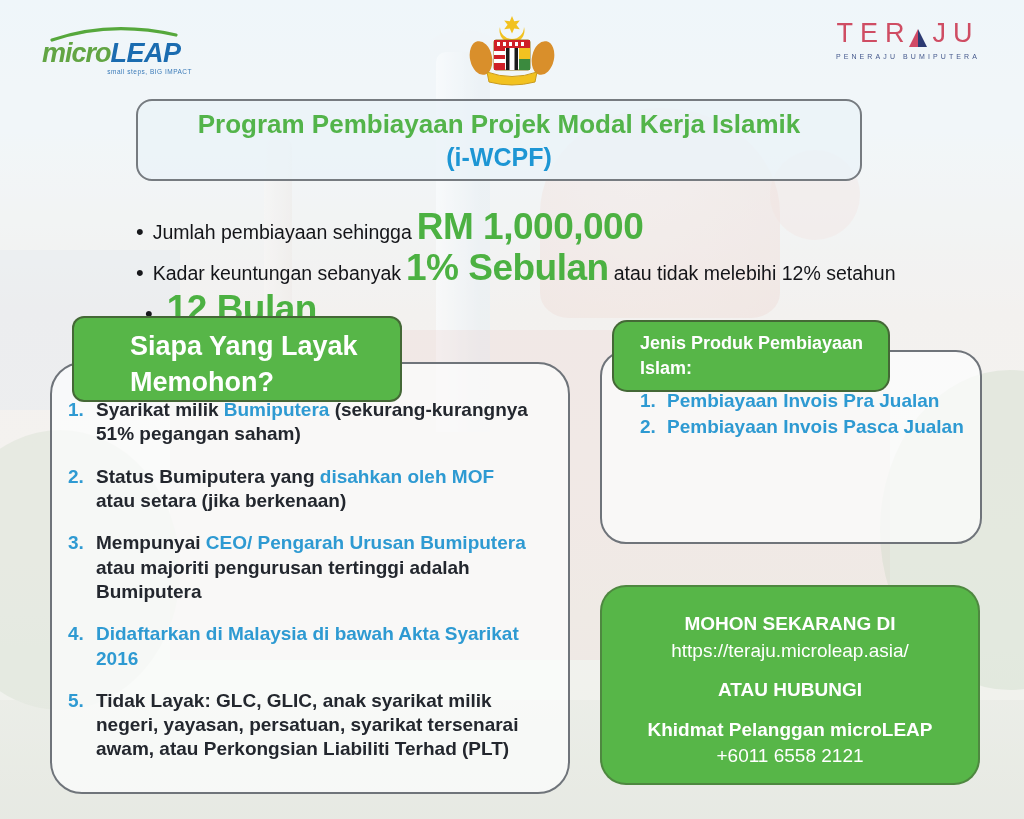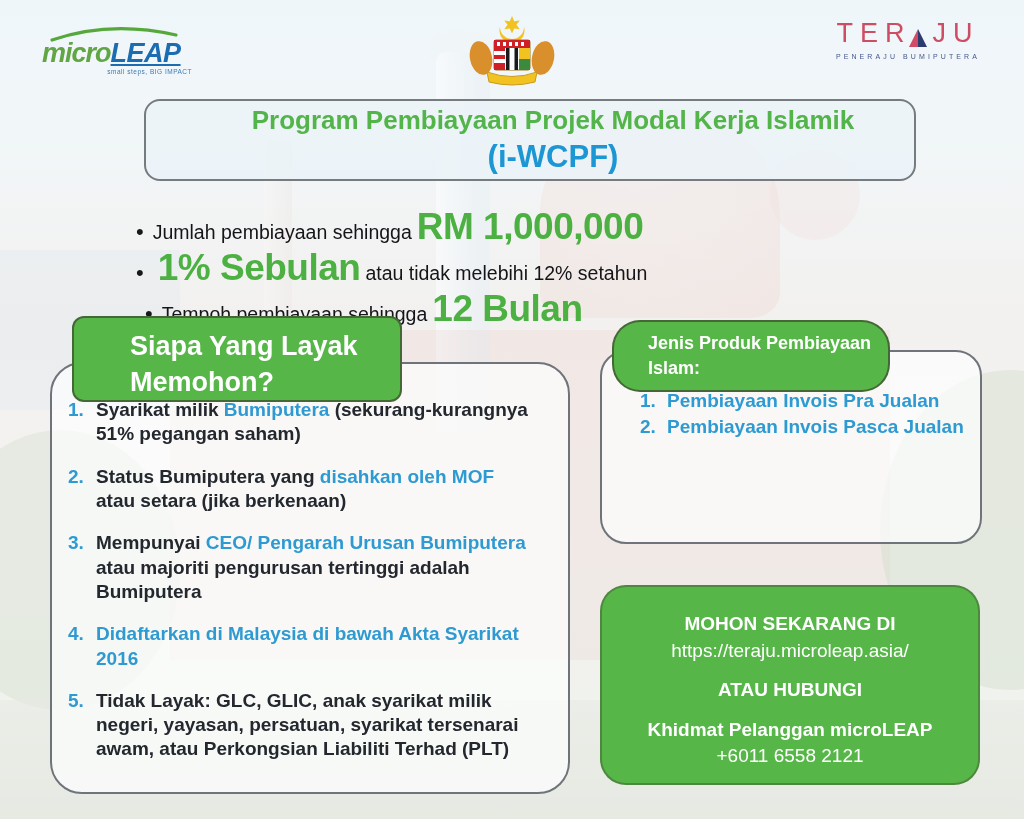--- a/index.html
+++ b/index.html
@@ -20,45 +20,45 @@
   .bg .wall2{left:0;top:250px;width:180px;height:160px;background:#cfdbe4;opacity:.35;}
   .bg .trees-left{left:-60px;top:430px;width:240px;height:280px;background:#b4c6aa;border-radius:50%;opacity:.35;}
   .bg .trees-right{left:880px;top:370px;width:260px;height:320px;background:#afc3a4;border-radius:50%;opacity:.4;}
   .bg .road{left:0;top:700px;width:1024px;height:119px;background:linear-gradient(#d7dbd1,#ccd1c5);opacity:.5;}
   .bg .wash{inset:0;background:rgba(255,255,255,0.38);}
   
   .ml-logo{position:absolute;left:42px;top:26px;width:150px;}
   .ml-swoosh{display:block;margin-left:6px;}
   .ml-word{font-style:italic;line-height:1;margin-top:-2px;}
   .ml-micro{color:#62a544;font-size:27px;font-weight:bold;letter-spacing:-1px;}
-  .ml-leap{color:#1b6cb0;font-size:27px;font-weight:bold;letter-spacing:-0.5px;text-decoration:underline;}
+  .ml-leap{color:#1b6cb0;font-size:27px;font-weight:bold;letter-spacing:-0.5px;}
   .ml-tag{color:#3a7ab8;font-size:6.5px;letter-spacing:.5px;text-align:right;margin-top:1px;}
   .crest{position:absolute;left:467px;top:14px;}
   .tj-logo{position:absolute;right:44px;top:20px;text-align:center;}
   .tj-word{display:flex;align-items:flex-end;justify-content:center;color:#cf4d63;font-size:27px;font-weight:400;letter-spacing:7px;line-height:1;}
   .tj-a{margin:0 5px 0 -2px;}
   .tj-tag{color:#44588c;font-size:7px;letter-spacing:3.1px;margin-top:6px;}
   
-  .title-box{position:absolute;left:144px;top:99px;width:722px;height:78px;border:2px solid #767b80;border-radius:16px;background:rgba(234,243,248,0.82);display:flex;flex-direction:column;align-items:center;justify-content:center;gap:3px;padding-left:46px;}
+  .title-box{position:absolute;left:136px;top:99px;width:722px;height:78px;border:2px solid #767b80;border-radius:16px;background:rgba(234,243,248,0.82);display:flex;flex-direction:column;align-items:center;justify-content:center;gap:3px;}
   .title-l1{font-size:26px;font-weight:bold;color:#53b44a;}
-  .title-l2{font-size:31px;font-weight:bold;color:#1d96d4;}
+  .title-l2{font-size:25px;font-weight:bold;color:#1d96d4;}
   
   .highlights{position:absolute;left:136px;top:190px;width:810px;}
   .hl-row{display:flex;align-items:baseline;height:41px;}
   .hl-row.indent{margin-left:9px;}
   .hl-bullet{font-size:22px;color:#17181c;margin-right:9px;}
   .hl-pre,.hl-post{font-size:19.5px;color:#141519;}
   .hl-val{font-size:37px;font-weight:bold;color:#4cb142;letter-spacing:-0.5px;margin:16px 5px;white-space:nowrap;}
   
   .panel{position:absolute;background:rgba(252,253,253,0.72);border:2px solid #6f747a;}
   .panel-left{left:50px;top:362px;width:516px;height:428px;border-radius:32px;}
   .panel-right{left:600px;top:350px;width:378px;height:190px;border-radius:26px;}
   .green-tab{position:absolute;background:#57b648;color:#fff;font-weight:bold;border:2px solid rgba(62,78,48,0.75);z-index:3;box-sizing:border-box;}
   .tab-left{left:72px;top:316px;width:330px;border-radius:12px;font-size:27px;line-height:1.32;padding:11px 10px 0 56px;}
-  .tab-right{left:612px;top:320px;width:278px;border-radius:28px;font-size:18px;line-height:1.4;padding:9px 6px 9px 34px;}
+  .tab-right{left:612px;top:320px;width:278px;border-radius:15px;font-size:18px;line-height:1.4;padding:9px 6px 9px 26px;}
   
   .elig-list{position:absolute;left:68px;top:398px;width:478px;z-index:2;}
   .elig-item{display:flex;margin-bottom:18px;font-size:19px;font-weight:bold;line-height:1.28;}
   .elig-item .num{color:#2e9ad2;width:28px;flex:none;}
   .elig-item .txt{color:#23272e;max-width:432px;}
   .blue{color:#2e9ad2;}
   
   .prod-list{position:absolute;left:640px;top:388px;width:330px;z-index:2;}
   .prod-item{display:flex;font-size:19px;font-weight:bold;line-height:1.35;color:#2e9ad2;}
   .prod-item .num{width:27px;flex:none;}
@@ -144,26 +144,26 @@
 
   <div class="highlights">
     <div class="hl-row">
       <span class="hl-bullet">•</span>
       <span class="hl-pre">Jumlah pembiayaan sehingga</span>
       <span class="hl-val">RM 1,000,000</span>
       <span class="hl-post"></span>
     </div>
     <div class="hl-row">
       <span class="hl-bullet">•</span>
+      <span class="hl-pre">Kadar keuntungan sebanyak</span>
       <span class="hl-val">1% Sebulan</span>
       <span class="hl-post">atau tidak melebihi 12% setahun</span>
     </div>
     <div class="hl-row indent">
       <span class="hl-bullet">•</span>
-      <span class="hl-pre">Tempoh pembiayaan sehingga</span>
       <span class="hl-val">12 Bulan</span>
       <span class="hl-post"></span>
     </div>
   </div>
 
   <div class="panel panel-left"></div>
   <div class="green-tab tab-left">Siapa Yang Layak Memohon?</div>
   <div class="elig-list">
     <div class="elig-item">
       <span class="num">1.</span>

